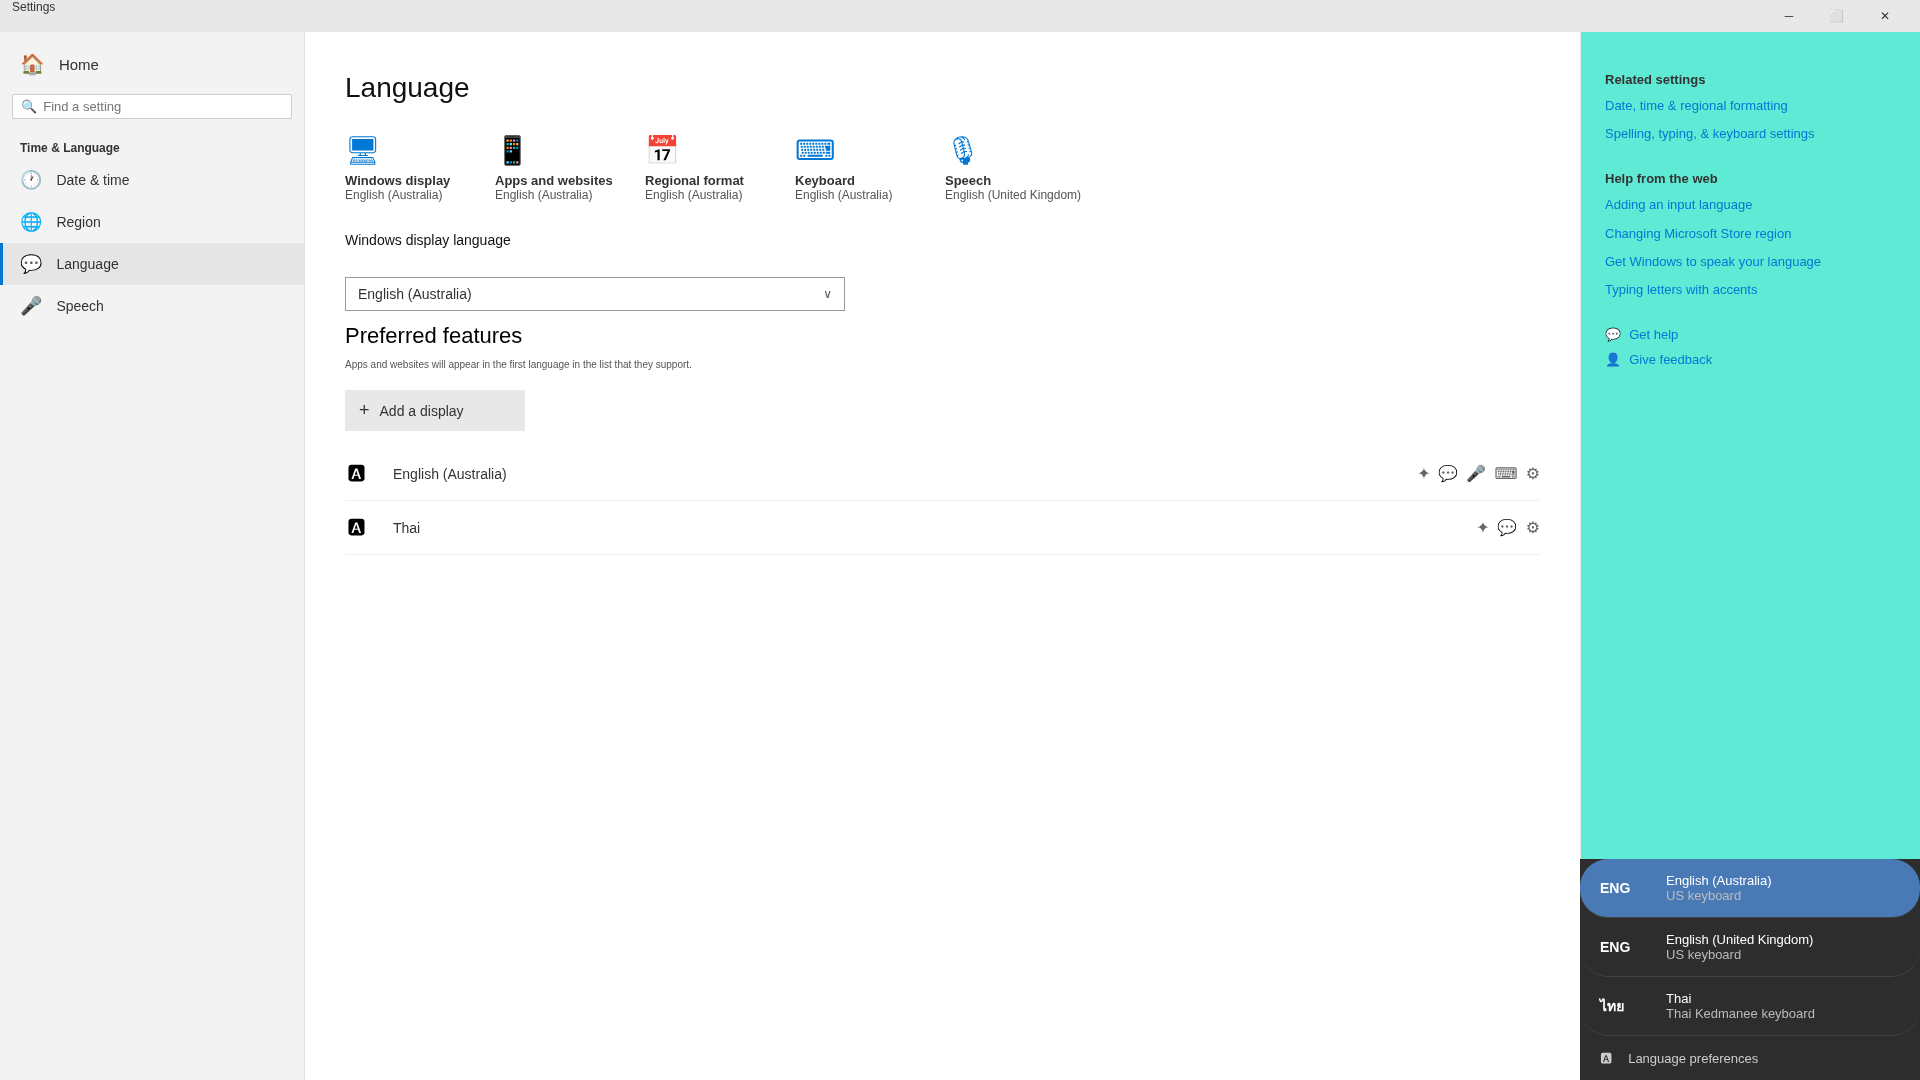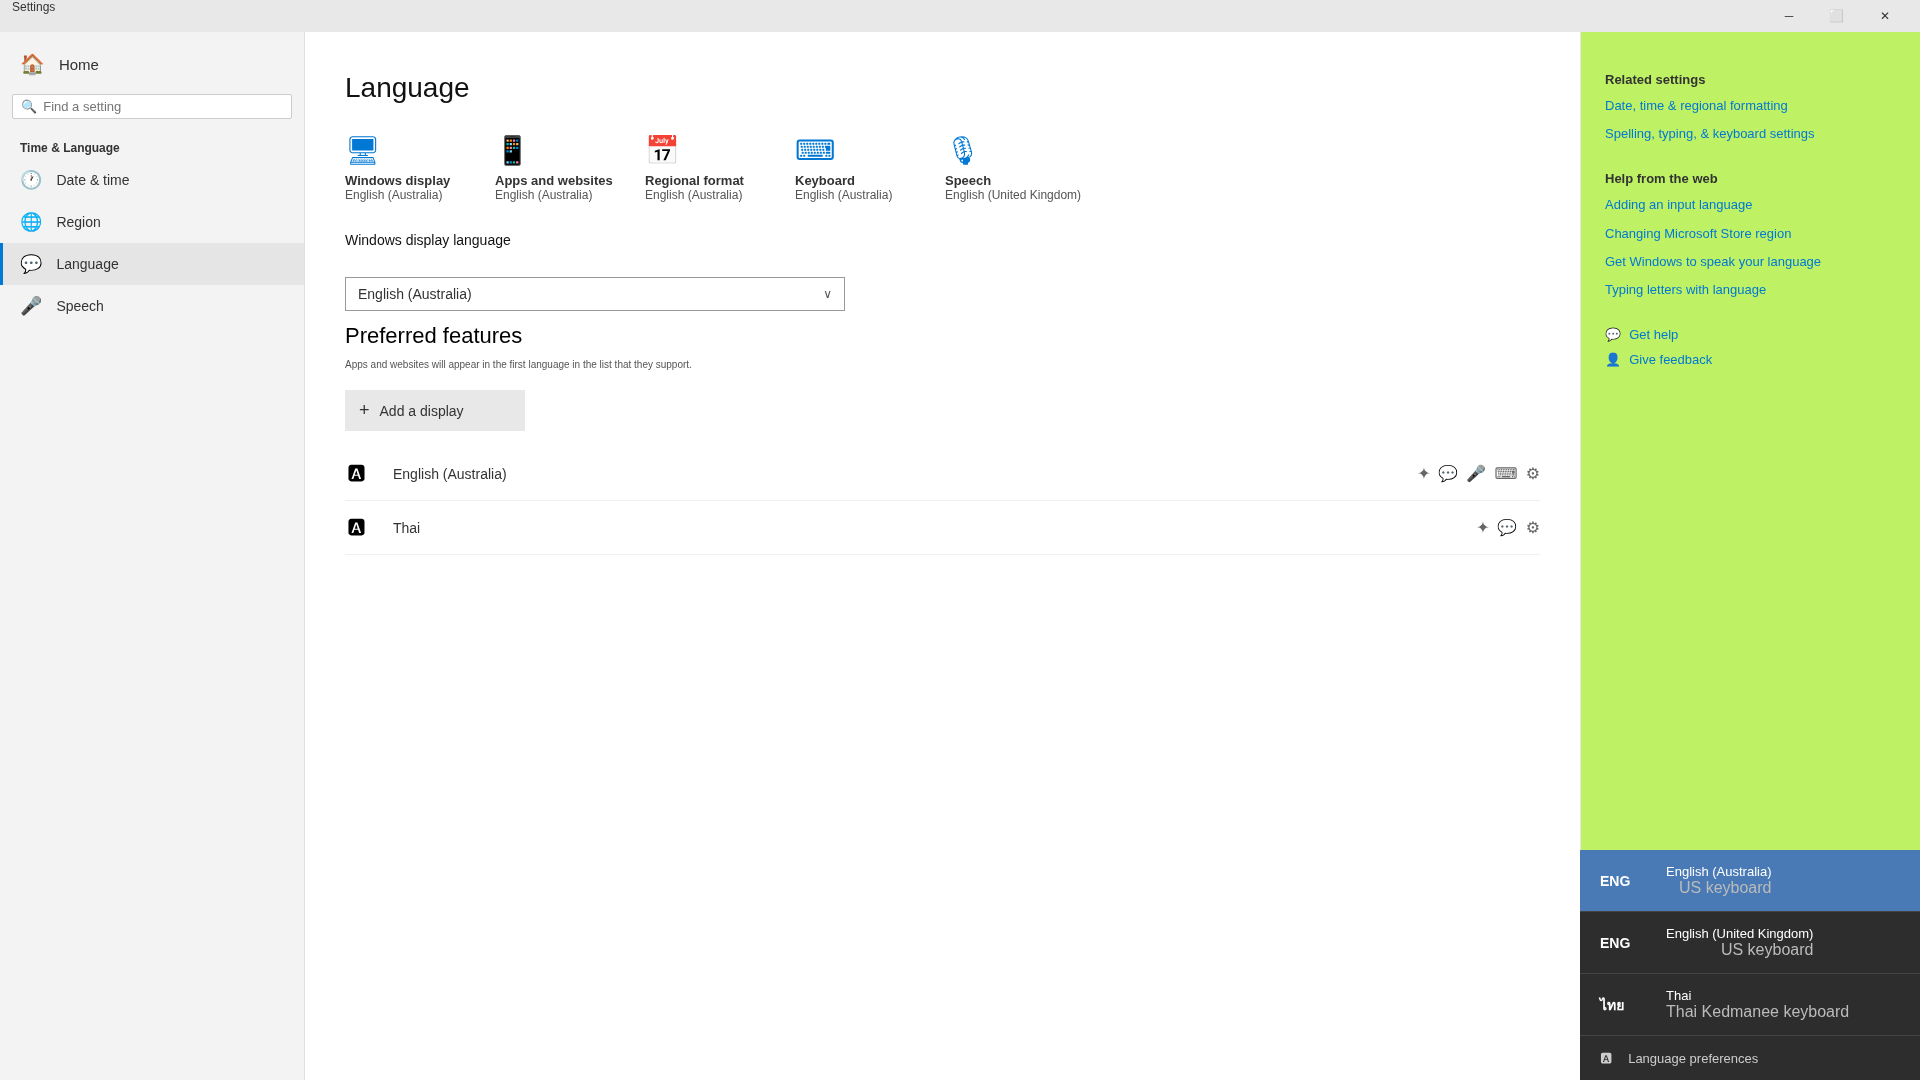--- a/index.html
+++ b/index.html
@@ -164,21 +164,21 @@
       gap: 12px;
     }
     .lang-flag { font-size: 20px; min-width: 36px; color: #555; }
     .lang-name { font-size: 14px; color: #333; flex: 1; }
     .lang-icons { display: flex; gap: 8px; color: #666; font-size: 16px; }
     .lang-icon-item { cursor: pointer; }
 
     
     .right-panel {
       width: 340px;
-      background: #bef264;
+      background: #5eead4;
       border-left: 1px solid #e8e8e8;
       padding: 40px 24px;
       overflow-y: auto;
       flex-shrink: 0;
     }
     .right-panel-section { margin-bottom: 28px; }
     .right-link {
       display: block;
       color: #0078d4;
       font-size: 13px;
@@ -210,26 +210,27 @@
       background: #2d2d2d;
       color: white;
       z-index: 100;
     }
     .lang-popup-item {
       display: flex; align-items: center;
       padding: 14px 20px;
       cursor: pointer;
       gap: 16px;
       border-bottom: 1px solid #444;
+      border-radius: 28px;
     }
     .lang-popup-item.active { background: #4a7ab5; }
     .lang-popup-code { font-size: 14px; font-weight: 600; min-width: 50px; }
     .lang-popup-info { display: flex; flex-direction: column; }
     .lang-popup-name { font-size: 13px; }
-    .lang-popup-keyboard { font-size: 16px; color: #bbb; text-align: right; }
+    .lang-popup-keyboard { font-size: 13px; color: #bbb; }
     .lang-popup-pref {
       display: flex; align-items: center;
       padding: 14px 20px;
       cursor: pointer;
       gap: 16px;
       color: #ccc;
       font-size: 13px;
     }
   </style>
 </head>
@@ -357,21 +358,21 @@
     <div class="right-panel-section">
       <div class="right-section-heading">Related settings</div>
       <a class="right-link">Date, time &amp; regional formatting</a>
       <a class="right-link">Spelling, typing, &amp; keyboard settings</a>
     </div>
     <div class="right-panel-section">
       <div class="right-section-heading">Help from the web</div>
       <a class="right-link">Adding an input language</a>
       <a class="right-link">Changing Microsoft Store region</a>
       <a class="right-link">Get Windows to speak your language</a>
-      <a class="right-link">Typing letters with language</a>
+      <a class="right-link">Typing letters with accents</a>
     </div>
     <div class="right-panel-section">
       <div class="right-action">
         <span>💬</span>
         <span>Get help</span>
       </div>
       <div class="right-action">
         <span>👤</span>
         <span>Give feedback</span>
       </div>

